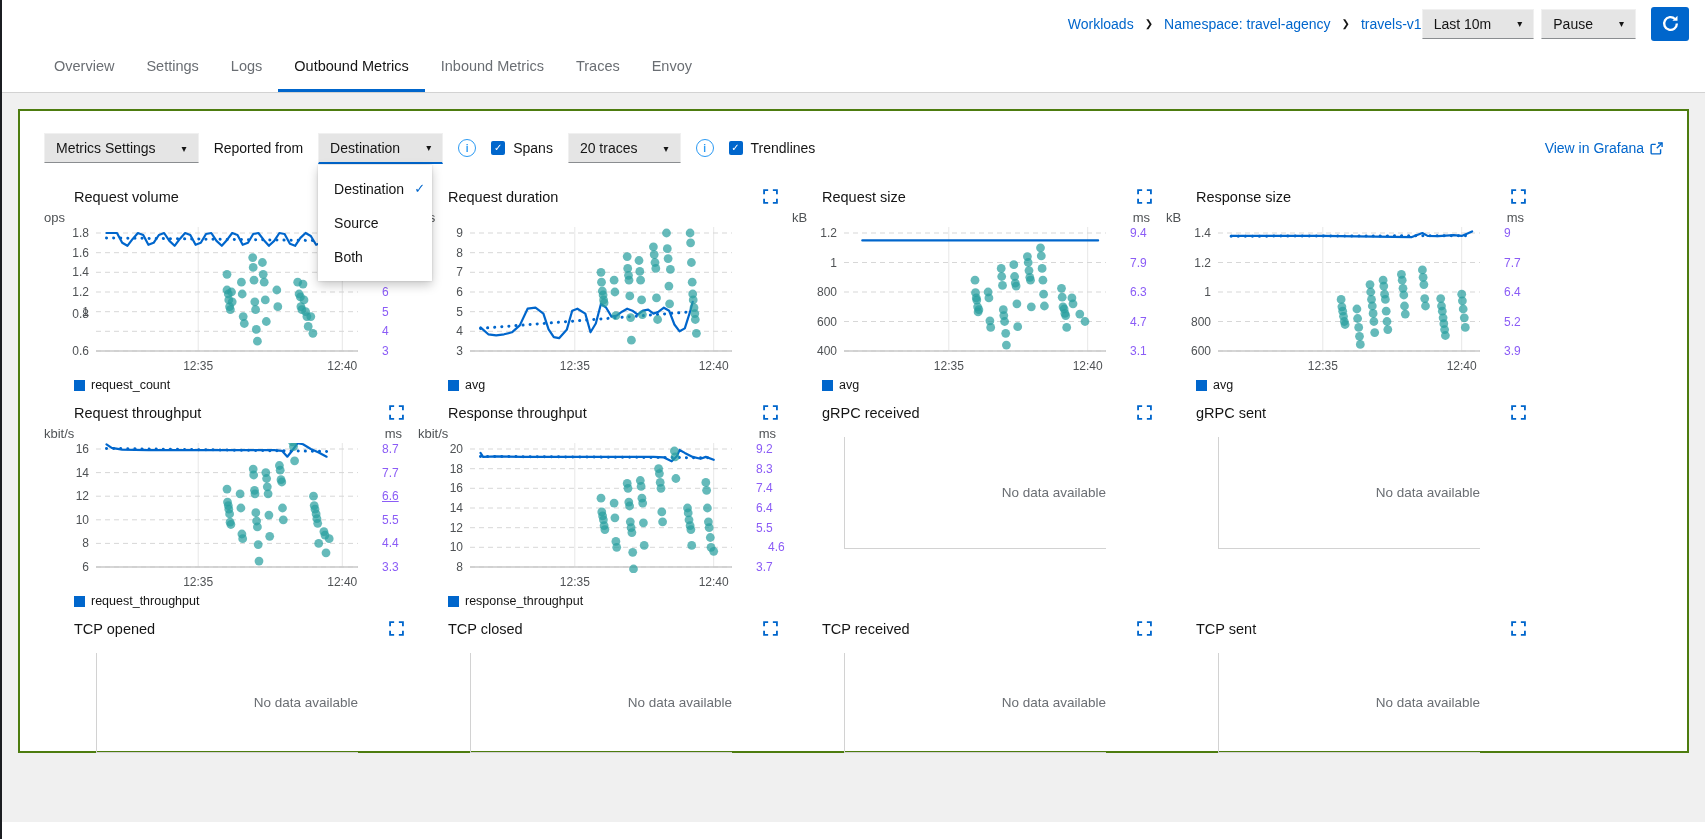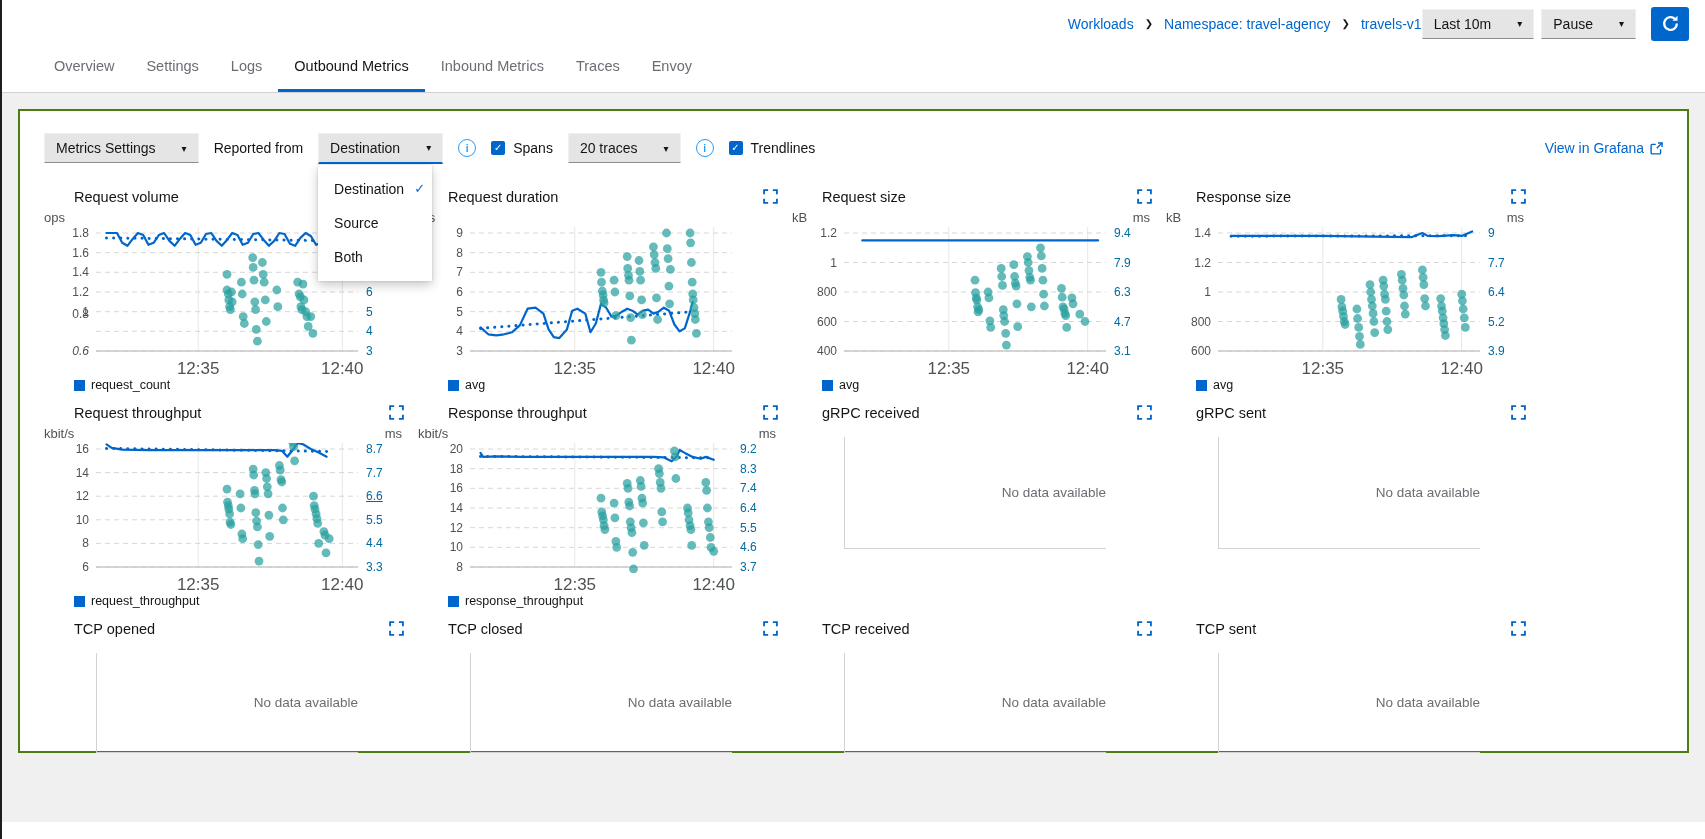--- a/index.html
+++ b/index.html
@@ -38,23 +38,23 @@
   .grid{display:grid;grid-template-columns:repeat(4,374px);row-gap:10px}
   .cell{position:relative}
   .chead{display:flex;align-items:flex-start;height:20px}
   .ctitle{margin-left:30px;font-size:14.5px;color:#151515;white-space:nowrap}
   .expand{margin-left:auto;margin-right:14px;background:none;border:none;padding:0;cursor:pointer;height:16px}
   .units{display:flex;justify-content:space-between;width:358px;font-size:13px;color:#4f5255;height:18px;align-items:flex-end;box-sizing:border-box;padding-bottom:2px}
   .prow{display:flex;width:358px}
   .axisL{width:52px;position:relative;height:130px}
   .axisL .tick{position:absolute;right:7px;font-size:12px;color:#4f5255;transform:translateY(-50%);white-space:nowrap}
   .axisR{width:44px;position:relative;height:130px}
-  .axisR .tick{position:absolute;left:8px;font-size:12px;color:#0369a1;transform:translateY(-50%);white-space:nowrap}
+  .axisR .tick{position:absolute;left:24px;font-size:12px;color:#8b5cf6;transform:translateY(-50%);white-space:nowrap}
   .plot{width:262px;height:130px}
-  .xaxis{position:relative;height:18px;width:358px;font-size:17px;color:#4f5255}
+  .xaxis{position:relative;height:18px;width:358px;font-size:12px;color:#4f5255}
   .xaxis span{position:absolute;transform:translateX(-50%);top:2px}
   .legend{display:flex;align-items:center;gap:6px;margin-left:30px;font-size:12.5px;height:20px;color:#151515}
   .legend .sq{width:11px;height:11px;background:#0066cc}
   .nobox{margin-left:52px;width:262px;border-left:1px solid #d2d2d2;border-bottom:1px solid #d2d2d2;
          display:flex;align-items:center;justify-content:flex-end;margin-top:12px;box-sizing:border-box}
   .nodata{color:#6a6e73;font-size:13.5px}
 </style>
 </head>
 <body>
 
@@ -156,21 +156,21 @@
             <span>ms</span>
           </div>
           <div class="prow">
             <div class="axisL">
               <span class="tick" style="top: 6px;">1.8</span>
               <span class="tick" style="top: 25.6667px;">1.6</span>
               <span class="tick" style="top: 45.3333px;">1.4</span>
               <span class="tick" style="top: 65px;">1.2</span>
               <span class="tick" style="top: 84.6667px;">1</span>
               <span class="tick" style="top: 87px;">0.8</span>
-              <span class="tick" style="top: 124px; font-style: italic;">0.6</span>
+              <span class="tick" style="top: 124px;">0.6</span>
             </div>
             <div class="plot"><svg width="262" height="130" viewBox="0 0 262 130">
                 <line x1="102.2" y1="0" x2="102.2" y2="124" stroke="#e7e7e7" stroke-width="1"></line>
                 <line x1="246.3" y1="0" x2="246.3" y2="124" stroke="#e7e7e7" stroke-width="1"></line>
                 <line x1="0" y1="6.0" x2="262" y2="6.0" stroke="#d7d7d7" stroke-width="1" stroke-dasharray="5 4"></line>
                 <line x1="0" y1="25.7" x2="262" y2="25.7" stroke="#d7d7d7" stroke-width="1" stroke-dasharray="5 4"></line>
                 <line x1="0" y1="45.3" x2="262" y2="45.3" stroke="#d7d7d7" stroke-width="1" stroke-dasharray="5 4"></line>
                 <line x1="0" y1="65.0" x2="262" y2="65.0" stroke="#d7d7d7" stroke-width="1" stroke-dasharray="5 4"></line>
                 <line x1="0" y1="84.7" x2="262" y2="84.7" stroke="#d7d7d7" stroke-width="1" stroke-dasharray="5 4"></line>
                 <line x1="0" y1="104.3" x2="262" y2="104.3" stroke="#d7d7d7" stroke-width="1" stroke-dasharray="5 4"></line>
@@ -692,21 +692,21 @@
                 <circle cx="240.3" cy="94.5" r="4.4" fill="#2aa0a0" fill-opacity="0.72"></circle>
                 <circle cx="241.0" cy="104.3" r="4.4" fill="#2aa0a0" fill-opacity="0.72"></circle>
                 <circle cx="243.7" cy="108.3" r="4.4" fill="#2aa0a0" fill-opacity="0.72"></circle>
               </svg></div>
             <div class="axisR">
               <span class="tick" style="top: 6px;">9.2</span>
               <span class="tick" style="top: 25.6667px;">8.3</span>
               <span class="tick" style="top: 45.3333px;">7.4</span>
               <span class="tick" style="top: 65px;">6.4</span>
               <span class="tick" style="top: 84.6667px;">5.5</span>
-              <span class="tick" style="top: 104.333px;">4.6</span>
+              <span class="tick" style="top: 104.333px; margin-left: 12px;">4.6</span>
               <span class="tick" style="top: 124px;">3.7</span>
             </div>
           </div>
           <div class="xaxis">
             <span style="left: 156.8px;">12:35</span>
             <span style="left: 295.66px;">12:40</span>
           </div>
           <div class="legend">
             <span class="sq"></span>
             <span>response_throughput</span>

